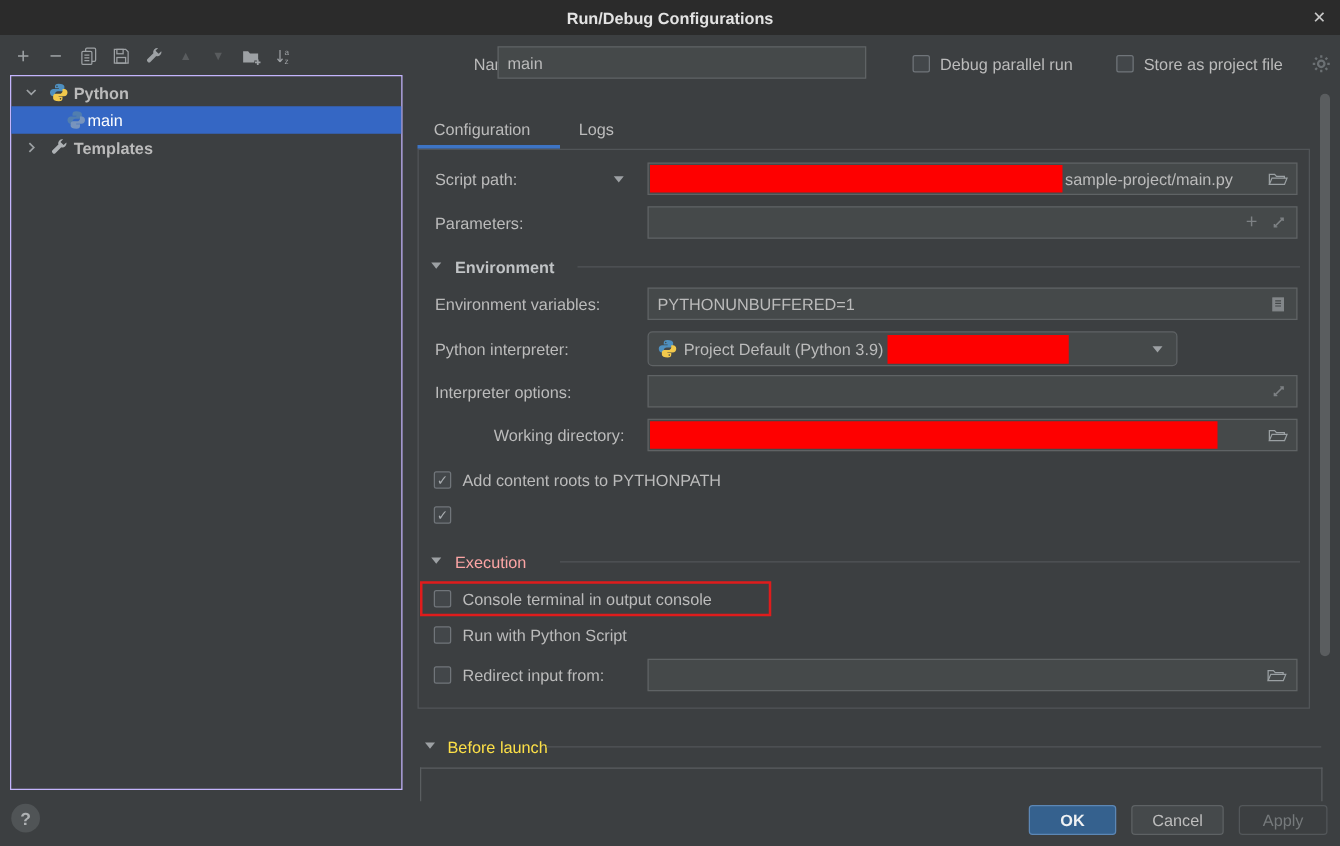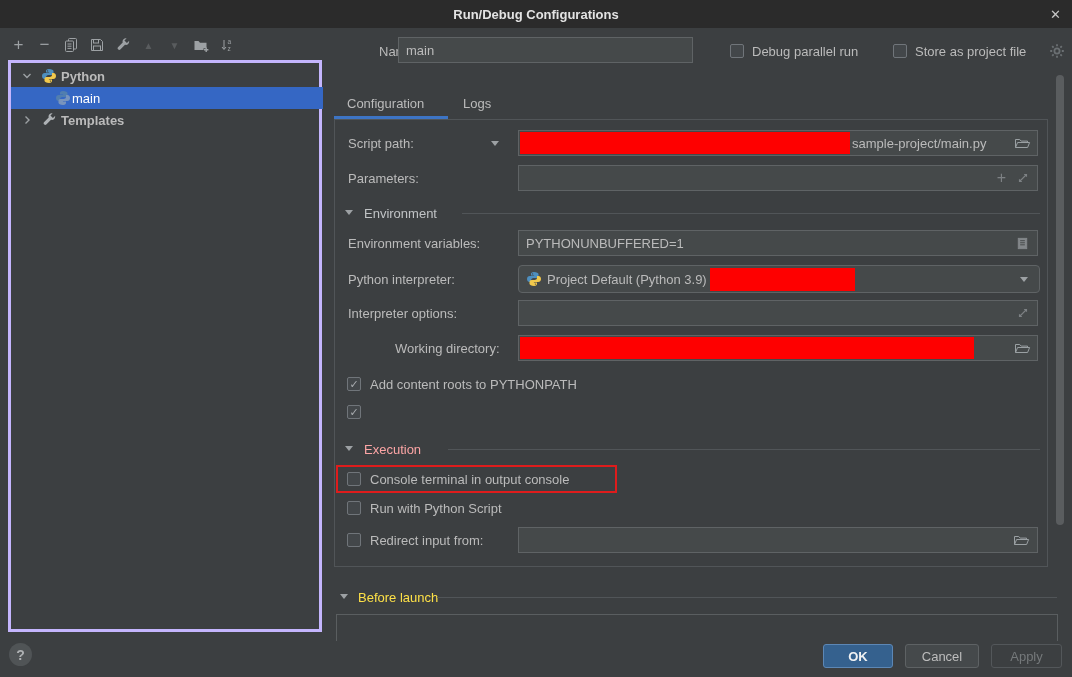--- a/index.html
+++ b/index.html
@@ -5,21 +5,21 @@
   html,body{margin:0;padding:0;background:#222;}
   .dialog{position:relative;width:1072px;height:677px;background:#3c3f41;overflow:hidden;
           font-family:"Liberation Sans","DejaVu Sans",sans-serif;font-size:13px;color:#bbbbbb;}
   .titlebar{position:absolute;left:0;top:0;width:1072px;height:28px;background:#2b2b2b;
             display:flex;align-items:center;justify-content:center;}
   .titlebar .title{font-weight:bold;color:#e3e3e3;font-size:13px;}
   .close-btn{position:absolute;right:11px;top:0;height:28px;display:flex;align-items:center;color:#c7c7c7;font-size:13px;cursor:pointer;}
   .toolbar{position:absolute;left:10px;top:35px;height:20px;display:flex;gap:9px;align-items:center;}
   .tb-icon{width:17px;height:17px;display:flex;align-items:center;justify-content:center;color:#9da1a4;font-size:15px;}
   .tb-icon.disabled{color:#595c5e;}
-  .tree-panel{position:absolute;left:8px;top:60px;width:314px;height:572px;border:3px solid #c4b5fd;box-sizing:border-box;}
+  .tree-panel{position:absolute;left:8px;top:60px;width:314px;height:572px;border:1px solid #c4b5fd;box-sizing:border-box;}
   .tree-row{position:absolute;left:0;width:312px;height:22px;display:flex;align-items:center;}
   .tree-row.selected{background:#3567c4;color:#ffffff;}
   .tree-label{margin-left:4px;}
   .bold{font-weight:bold;}
   .ico16{width:16px;height:16px;flex:none;}
   .input{position:absolute;background:#45494a;border:1px solid #5f6365;box-sizing:border-box;
          display:flex;align-items:center;padding:0 7px;color:#bbbbbb;}
   .lbl{position:absolute;height:17px;line-height:17px;white-space:nowrap;}
   .cb{width:14px;height:14px;border:1px solid #70757a;background:#43474a;border-radius:2px;box-sizing:border-box;
       display:inline-flex;align-items:center;justify-content:center;font-size:11px;color:#a9adb0;flex:none;}
@@ -175,37 +175,37 @@
     <span class="spacer"></span>
     <span class="field-icon" style="color:#7d8184;font-size:16px;margin-right:10px;">+</span>
     <span class="field-icon">
       <svg width="14" height="14" viewBox="0 0 16 16">
           <path d="M4 12L12 4M9.3 4H12v2.7M6.7 12H4V9.3" fill="none" stroke="#7d8184" stroke-width="1.3"></path>
         </svg>
     </span>
   </div>
 
   <span class="caret-down cb-abs" style="left:345px;top:210px;"></span>
-  <div class="lbl bold" style="left:364px;top:205px;font-weight:normal;color:#c0c3c5;">Environment</div>
+  <div class="lbl bold" style="left:364px;top:205px;font-weight:bold;color:#c0c3c5;">Environment</div>
   <div class="hline" style="left:462px;top:213px;width:578px;"></div>
 
   <div class="lbl" style="left:348px;top:235px;">Environment variables:</div>
   <div class="input" style="left:518px;top:230px;width:520px;height:26px;">
     <span>PYTHONUNBUFFERED=1</span>
     <span class="spacer"></span>
     <span class="field-icon">
       <svg width="15" height="15" viewBox="0 0 16 16">
           <rect x="3.5" y="2.5" width="9" height="11" fill="#83878a" stroke="#83878a"></rect>
           <path d="M5.5 5h5M5.5 7.2h5M5.5 9.4h5" stroke="#45494a"></path>
         </svg>
     </span>
   </div>
 
   <div class="lbl" style="left:348px;top:271px;">Python interpreter:</div>
-  <div class="input" style="left:518px;top:265px;width:522px;height:28px;border-radius:4px;">
+  <div class="input" style="left:518px;top:265px;width:424px;height:28px;border-radius:4px;">
     <span class="ico16" style="margin-right:5px;">
       <svg width="16" height="16" viewBox="0 0 16 16">
           <path fill="#4e8fbf" d="M7.9 1C5.6 1 5 2 5 3.2V4.6h3.1v.5H3.8C2.2 5.1 1 6.1 1 8s1.2 2.9 2.5 2.9H5V9.3C5 8 6.1 7 7.4 7h3.1c1.1 0 2-.9 2-2V3.2C12.5 2 10.7 1 7.9 1zM6.6 2.3c.35 0 .65.3.65.65s-.3.65-.65.65-.65-.3-.65-.65.3-.65.65-.65z"></path>
           <path fill="#f2c94c" d="M8.1 15c2.3 0 2.9-1 2.9-2.2v-1.4H7.9v-.5h4.3c1.6 0 2.8-1 2.8-2.9s-1.2-2.9-2.5-2.9H11v1.6C11 8 9.9 9 8.6 9H5.5c-1.1 0-2 .9-2 2v1.8C3.5 14 5.3 15 8.1 15zm1.3-1.3c-.35 0-.65-.3-.65-.65s.3-.65.65-.65.65.3.65.65-.3.65-.65.65z"></path>
         </svg>
     </span>
     <span>Project Default (Python 3.9)</span>
     <span class="redact" style="width:145px;height:23px;margin-left:3px;"></span>
     <span class="spacer"></span>
     <span class="caret-down" style="margin-right:4px;"></span>

